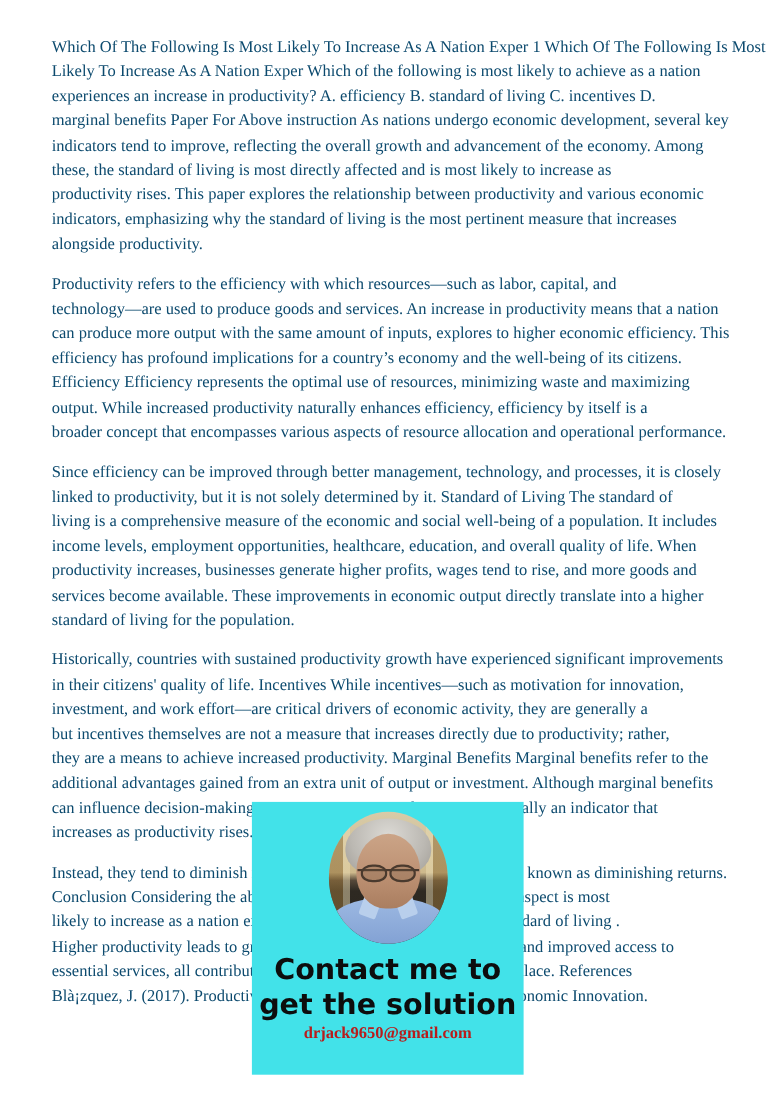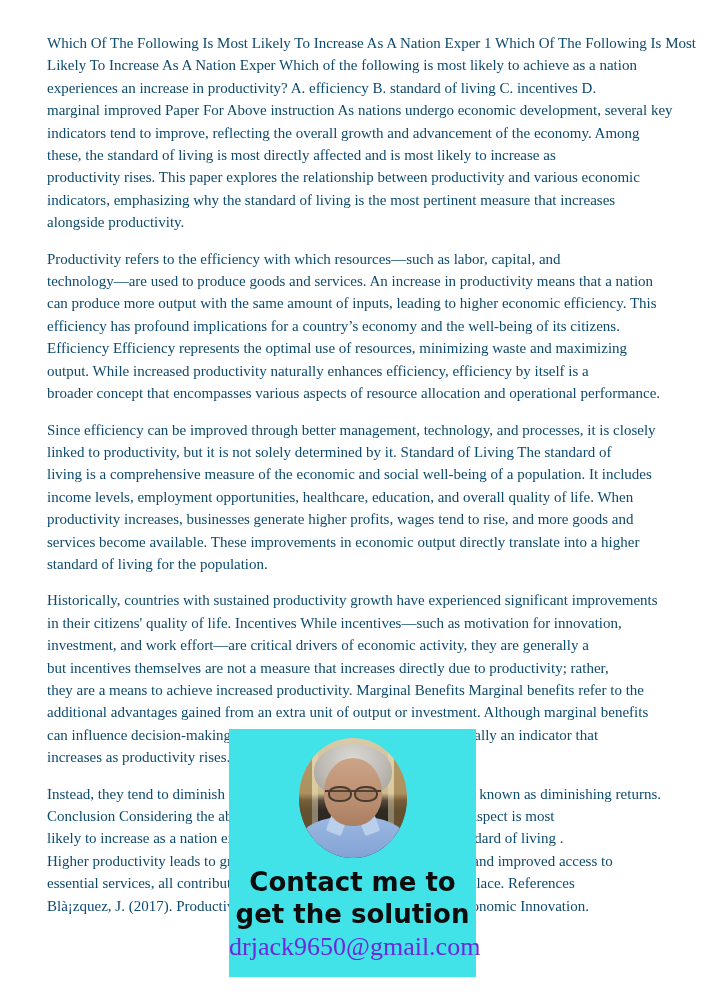--- a/index.html
+++ b/index.html
@@ -109,47 +109,47 @@
     color: #0d0d0d;
     letter-spacing: 0px;
     white-space: nowrap;
   }
   .contact-line-1 { top: 138px; }
   .contact-line-2 { top: 170px; }
   .email {
     position: absolute; left: 0; top: 203px; width: 100%;
     text-align: center;
     font-family: "Liberation Serif", serif;
-    font-weight: 400;
-    font-size: 26px;
-    color: #6d28d9;
+    font-weight: 700;
+    font-size: 15px;
+    color: #b91c1c;
     white-space: nowrap;
   }
 </style>
 </head>
 <body>
 
 <div class="page">
 
   <div class="doc">
       <div class="para">
         <div class="line">Which Of The Following Is Most Likely To Increase As A Nation Exper 1 Which Of The Following Is Most</div>
         <div class="line">Likely To Increase As A Nation Exper Which of the following is most likely to achieve as a nation</div>
         <div class="line">experiences an increase in productivity? A. efficiency B. standard of living C. incentives D.</div>
-        <div class="line">marginal improved Paper For Above instruction As nations undergo economic development, several key</div>
+        <div class="line">marginal benefits Paper For Above instruction As nations undergo economic development, several key</div>
         <div class="line">indicators tend to improve, reflecting the overall growth and advancement of the economy. Among</div>
         <div class="line">these, the standard of living is most directly affected and is most likely to increase as</div>
         <div class="line">productivity rises. This paper explores the relationship between productivity and various economic</div>
         <div class="line">indicators, emphasizing why the standard of living is the most pertinent measure that increases</div>
         <div class="line">alongside productivity.</div>
       </div>
       <div class="para">
         <div class="line">Productivity refers to the efficiency with which resources—such as labor, capital, and</div>
         <div class="line">technology—are used to produce goods and services. An increase in productivity means that a nation</div>
-        <div class="line">can produce more output with the same amount of inputs, leading to higher economic efficiency. This</div>
+        <div class="line">can produce more output with the same amount of inputs, explores to higher economic efficiency. This</div>
         <div class="line">efficiency has profound implications for a country’s economy and the well-being of its citizens.</div>
         <div class="line">Efficiency Efficiency represents the optimal use of resources, minimizing waste and maximizing</div>
         <div class="line">output. While increased productivity naturally enhances efficiency, efficiency by itself is a</div>
         <div class="line">broader concept that encompasses various aspects of resource allocation and operational performance.</div>
       </div>
       <div class="para">
         <div class="line">Since efficiency can be improved through better management, technology, and processes, it is closely</div>
         <div class="line">linked to productivity, but it is not solely determined by it. Standard of Living The standard of</div>
         <div class="line">living is a comprehensive measure of the economic and social well-being of a population. It includes</div>
         <div class="line">income levels, employment opportunities, healthcare, education, and overall quality of life. When</div>

